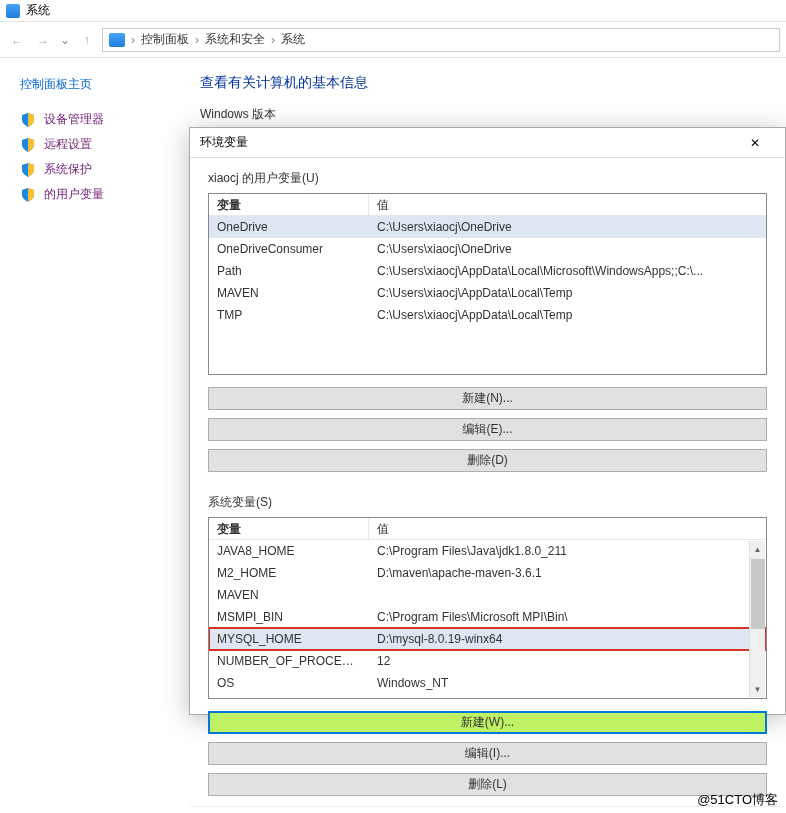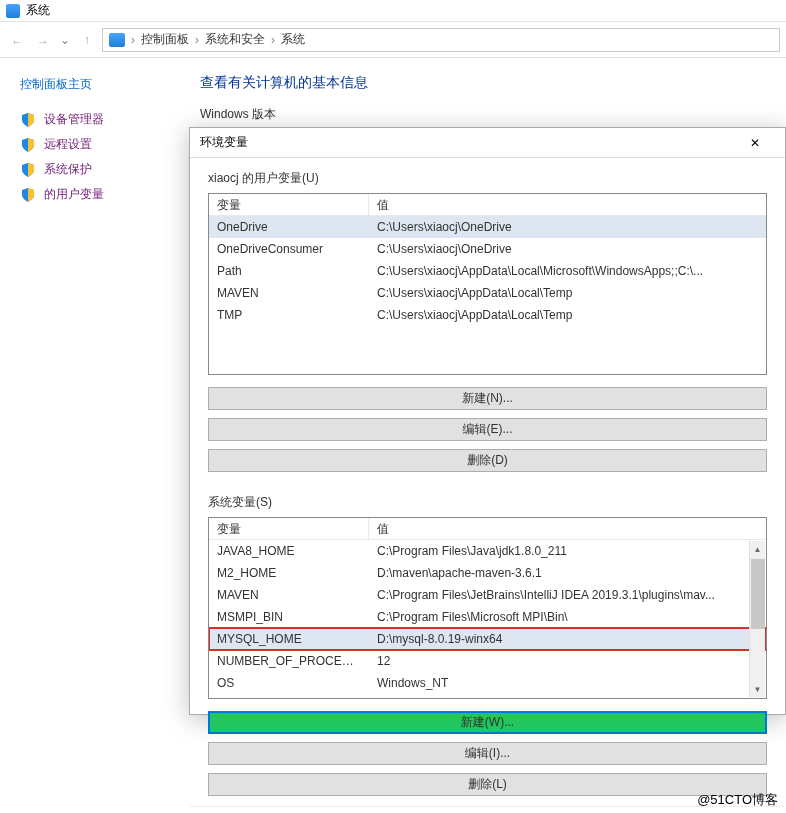--- a/index.html
+++ b/index.html
@@ -31,36 +31,36 @@
 .dialog { position: absolute; left: 189px; top: 127px; width: 597px; height: 588px; background: #fff; border: 1px solid #aaa; box-shadow: 0 4px 24px rgba(0,0,0,0.25); display: flex; flex-direction: column; }
 .dlg-title { height: 30px; display: flex; align-items: center; padding: 0 10px; font-size: 12px; border-bottom: 1px solid #ddd; }
 .dlg-close { margin-left: auto; width: 40px; height: 30px; display: flex; align-items: center; justify-content: center; font-size: 14px; }
 .dlg-body { flex: 1; padding: 12px 18px 10px 18px; display: flex; flex-direction: column; gap: 10px; }
 .group { display: flex; flex-direction: column; gap: 6px; }
 .group-label { color: #333; font-size: 12px; }
 .listbox { border: 1px solid #888; background: #fff; height: 182px; display: flex; flex-direction: column; position: relative; }
 .listbox.sys { height: 182px; }
 .lb-header { display: flex; background: #fff; border-bottom: 1px solid #e8e8e8; height: 22px; }
 .lb-col { padding: 3px 8px; color: #333; }
-.lb-col.name { width: 160px; border-right: 1px solid #e8e8e8; }
+.lb-col.name { width: 160px; border-right: 1px solid #e8e8e8; font-weight: bold; }
 .lb-col.value { flex: 1; }
 .lb-rows { flex: 1; overflow: hidden; }
 .lb-row { display: flex; height: 22px; align-items: center; justify-content: space-between; }
 .lb-row.selected { background: #dde6f1; }
 .lb-row.highlighted { outline: 2px solid #d93025; outline-offset: -1px; }
 .lb-cell { padding: 2px 8px; color: #333; white-space: nowrap; overflow: hidden; text-overflow: ellipsis; }
 .lb-cell.name { width: 160px; }
 .lb-cell.value { flex: 1; }
 .scrollbar { position: absolute; right: 1px; top: 23px; bottom: 1px; width: 16px; background: #f0f0f0; border-left: 1px solid #e0e0e0; display: flex; flex-direction: column; align-items: center; }
 .scroll-btn { width: 14px; height: 16px; display: flex; align-items: center; justify-content: center; color: #666; font-size: 8px; }
 .scroll-thumb { width: 14px; background: #c8c8c8; border-radius: 0; }
 
 .btn-row { display: flex; justify-content: flex-end; gap: 8px; margin-top: 6px; flex-direction: column; }
 .btn { min-width: 84px; height: 23px; border: 1px solid #adadad; background: #e1e1e1; color: #333; display: flex; align-items: center; justify-content: center; padding: 0 12px; font-size: 12px; }
-.btn.focus { border: 2px solid #0078d7; background: #22c55e; }
+.btn.focus { border: 2px solid #0078d7; background: #bef264; }
 
 .dlg-footer { padding: 12px 18px 16px 18px; display: flex; justify-content: flex-end; gap: 8px; border-top: 1px solid #eee; }
 
 .watermark { position: absolute; right: 8px; bottom: 4px; color: #000000; font-size: 13px; }
 </style>
 </head>
 <body>
 
 <div class="titlebar">
   <span class="monitor-icon"></span>
@@ -184,21 +184,20 @@
             <div class="lb-row">
               <div class="lb-cell name">JAVA8_HOME</div>
               <div class="lb-cell value">C:\Program Files\Java\jdk1.8.0_211</div>
             </div>
             <div class="lb-row">
               <div class="lb-cell name">M2_HOME</div>
               <div class="lb-cell value">D:\maven\apache-maven-3.6.1</div>
             </div>
             <div class="lb-row">
               <div class="lb-cell name">MAVEN</div>
-              <div class="lb-cell value">C:\Program Files\JetBrains\IntelliJ IDEA 2019.3.1\plugins\mav...</div>
             </div>
             <div class="lb-row">
               <div class="lb-cell name">MSMPI_BIN</div>
               <div class="lb-cell value">C:\Program Files\Microsoft MPI\Bin\</div>
             </div>
             <div class="lb-row selected highlighted">
               <div class="lb-cell name">MYSQL_HOME</div>
               <div class="lb-cell value">D:\mysql-8.0.19-winx64</div>
             </div>
             <div class="lb-row">

